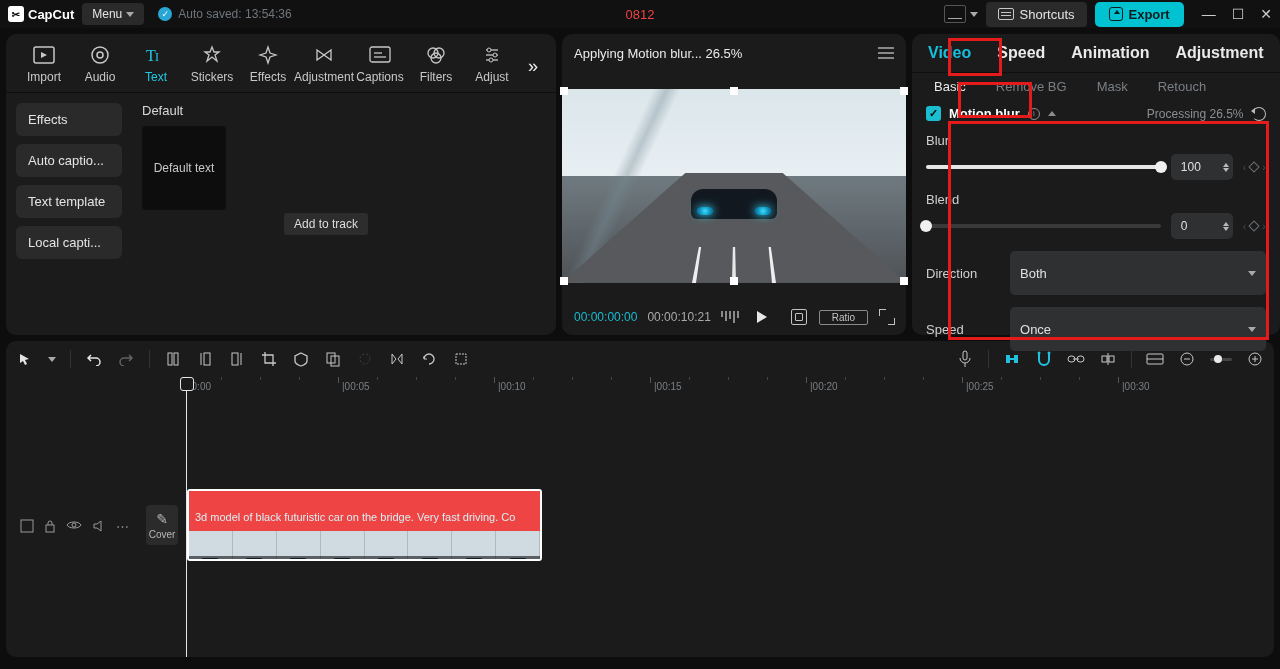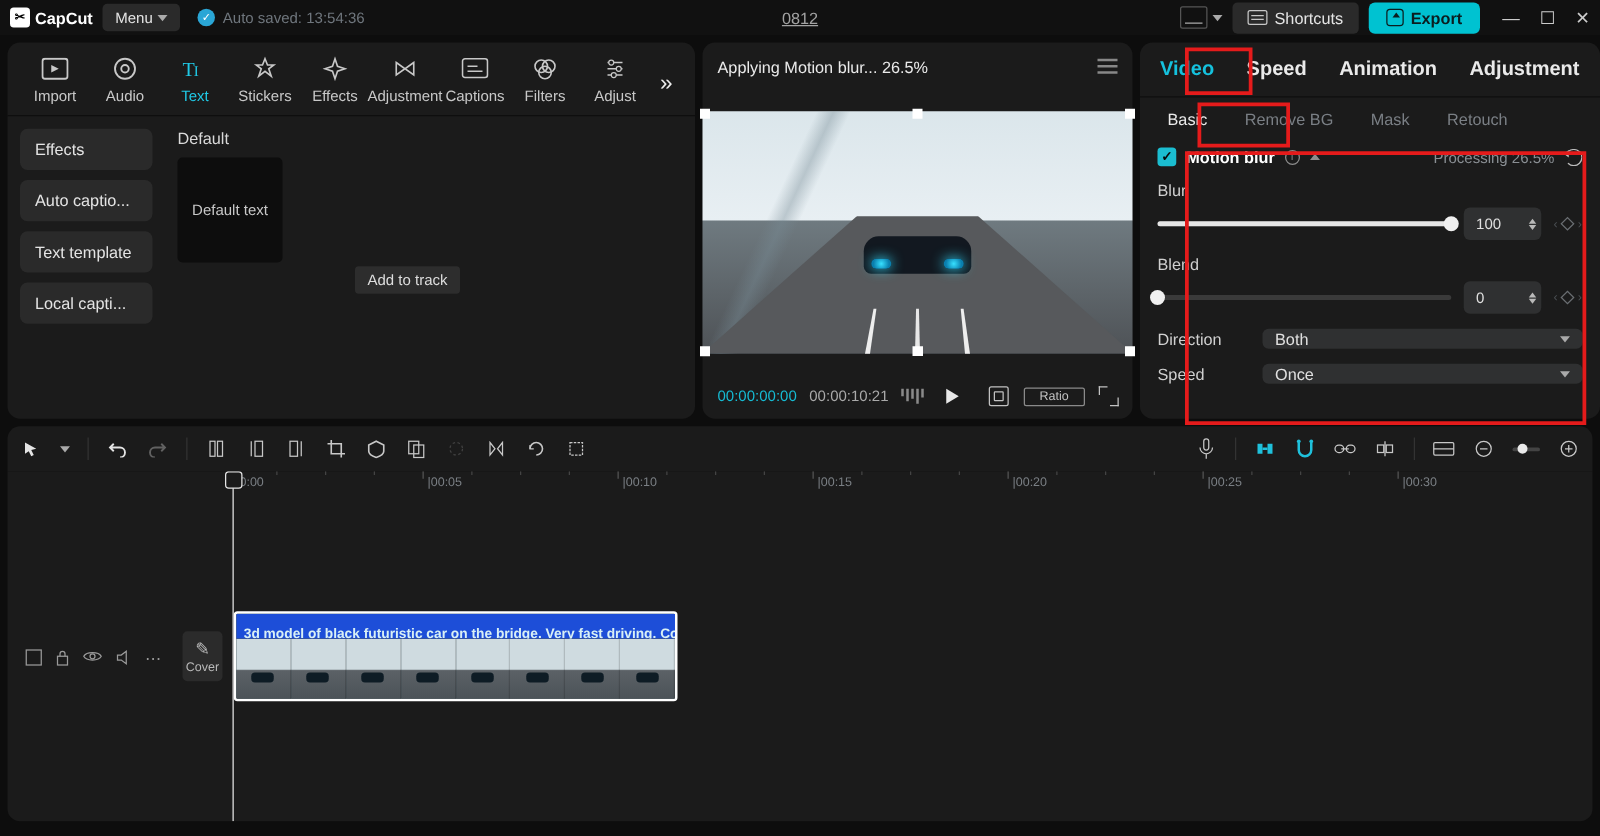--- a/index.html
+++ b/index.html
@@ -16,21 +16,21 @@
   padding: 0 8px; background: #111; gap: 8px;
 }
 .logo { display: flex; align-items: center; gap: 4px; color: #fff; font-weight: 600; font-size: 13px; }
 .logo-mark { width:16px; height:16px; background:#fff; color:#000; display:flex; align-items:center; justify-content:center; border-radius:3px; font-size:10px; font-weight:bold;}
 .menu-btn {
   background:#2a2a2a; color:#e4e4e4; padding:4px 10px; border:none; border-radius:4px;
   display:flex; align-items:center; gap:4px; font-size:12px;
 }
 .autosave { display:flex; align-items:center; gap:6px; color:#6f767d; font-size:12px; margin-left:6px;}
 .check-dot { width:14px; height:14px; border-radius:50%; background:#2aa6d6; display:flex; align-items:center; justify-content:center; color:#fff; font-size:9px;}
-.project-name { position:absolute; left:50%; transform:translateX(-50%); color:#a3a3a3; font-size:13px; font-weight:500;text-decoration:underline;}
+.project-name { position:absolute; left:50%; transform:translateX(-50%); color:#ef4444; font-size:13px; font-weight:500;}
 .title-right { margin-left:auto; display:flex; align-items:center; gap:8px;}
 .panel-ico-btn { width:22px; height:18px; border:1px solid #555; border-radius:2px; position:relative; }
 .panel-ico-btn::after{content:""; position:absolute; left:3px; right:3px; bottom:3px; height:1px; background:#aaa;}
 .chev-down { width:0;height:0;border-left:4px solid transparent;border-right:4px solid transparent;border-top:5px solid #aaa;}
 .shortcuts-btn {
   background:#2a2a2a; color:#e4e4e4; padding:5px 12px; border:none; border-radius:4px;
   display:flex; align-items:center; gap:6px; font-size:13px;
 }
 .kbd-icon { width:16px; height:12px; border:1px solid #c8c8c8; border-radius:2px; position:relative;}
 .kbd-icon::before,.kbd-icon::after{content:"";position:absolute;left:2px;right:2px;height:1px;background:#c8c8c8;top:3px;}
@@ -127,21 +127,21 @@
 .slider-fill { height:4px; background:#e6e6e6; border-radius:2px;}
 .slider-thumb { width:12px; height:12px; background:#f0f0f0; border-radius:50%; position:absolute; top:-4px; transform:translateX(-50%);}
 .numbox { width:62px; height:26px; background:#2f3031; border-radius:5px; display:flex; align-items:center; justify-content:space-between; padding:0 4px 0 10px; color:#e0e0e0; font-size:12px;}
 .stepper { display:flex; flex-direction:column; gap:1px;}
 .stepper span{width:0;height:0;border-left:3px solid transparent;border-right:3px solid transparent;}
 .stepper .up{border-bottom:4px solid #b9b9b9;} .stepper .dn{border-top:4px solid #b9b9b9;}
 .kf-dot { width:8px; height:8px; border:1.5px solid #6a6e72; transform:rotate(45deg);}
 .kf-nav { display:flex; align-items:center; gap:4px; color:#4a4e52;}
 .kf-nav .lt,.kf-nav .gt{font-size:10px;}
 .propgrid { display:grid; grid-template-columns:74px 1fr; align-items:center; gap:10px;}
-.selectbox { height:16px; background:#2f3031; border-radius:5px; display:flex; align-items:center; justify-content:space-between; padding:0 10px; color:#e0e0e0; font-size:13px;}
+.selectbox { height:44px; background:#2f3031; border-radius:5px; display:flex; align-items:center; justify-content:space-between; padding:0 10px; color:#e0e0e0; font-size:13px;}
 
 .timeline-toolbar {
   height:36px; background:#1b1b1b; margin:0 6px; border-radius:10px 10px 0 0;
   display:flex; align-items:center; padding:0 10px; gap:14px;
 }
 .tt-ico { width:18px; height:18px; color:#b8b8b8; display:flex; align-items:center; justify-content:center;}
 .tt-sep { width:1px; height:18px; background:#333;}
 .tt-right { margin-left:auto; display:flex; align-items:center; gap:14px;}
 .tt-cyan { color:#1fc1dc;}
 .zoom-mini { display:flex; align-items:center; gap:6px;}
@@ -152,21 +152,21 @@
 .ruler { position:absolute; left:176px; right:0; top:0; height:24px; display:flex; color:#7a7f84; font-size:10px;}
 .ruler-seg { width:178px; position:relative; padding-left:4px; padding-top:4px;}
 .ruler-seg::before{content:"";position:absolute;left:0;top:0;width:1px;height:6px;background:#555;}
 .tick-minor { position:absolute; top:0; width:1px; height:3px; background:#444;}
 .ruler-seg .m1{left:25%} .ruler-seg .m2{left:50%} .ruler-seg .m3{left:75%}
 .playhead { position:absolute; left:180px; top:2px; bottom:0; width:1px; background:#e6e6e6; z-index:10;}
 .playhead::before{content:"";position:absolute;top:-2px;left:-6px;width:12px;height:12px;border:1.5px solid #e6e6e6;border-radius:3px;background:#1b1b1b;}
 .cover-btn { position:absolute; left:140px; top:128px; width:32px; height:40px; background:#2b2b2b; border-radius:4px; display:flex; flex-direction:column; align-items:center; justify-content:center; gap:2px; color:#b9b9b9; font-size:10px;}
 .cover-btn .pen{font-size:14px;}
 .clip { position:absolute; left:181px; top:112px; width:355px; height:72px; border:2px solid #fff; border-radius:3px; overflow:hidden; background:#25383f;}
-.clip-label { height:18px; background:#1d4ed8; color:#d9f0f5; font-size:11px; padding:10px 6px; white-space:nowrap; overflow:hidden;font-weight:bold;}
+.clip-label { height:18px; background:#ef4444; color:#d9f0f5; font-size:11px; padding:20px 6px; white-space:nowrap; overflow:hidden;}
 .clip-frames { display:flex; height:52px;}
 .clip-frame { flex:1; background:linear-gradient(#cfdbe0 0%, #cfdbe0 48%, #5b6166 48.5%, #495055 100%); position:relative; border-right:1px solid rgba(0,0,0,.15);}
 .clip-frame::after{content:"";position:absolute;left:50%;top:52%;transform:translateX(-50%);width:18px;height:8px;background:#0e1c25;border-radius:3px;}
 .clip-frame::before{content:"";position:absolute;left:50%;top:58%;transform:translateX(-50%);width:4px;height:3px;background:#2fd6ff;border-radius:2px;box-shadow:6px 0 #2fd6ff;}
 .track-icons-row { position:absolute; left:14px; top:142px; display:flex; gap:10px; color:#9a9a9a;}
 svg { display:block; }
 </style>
 </head>
 <body>
 

